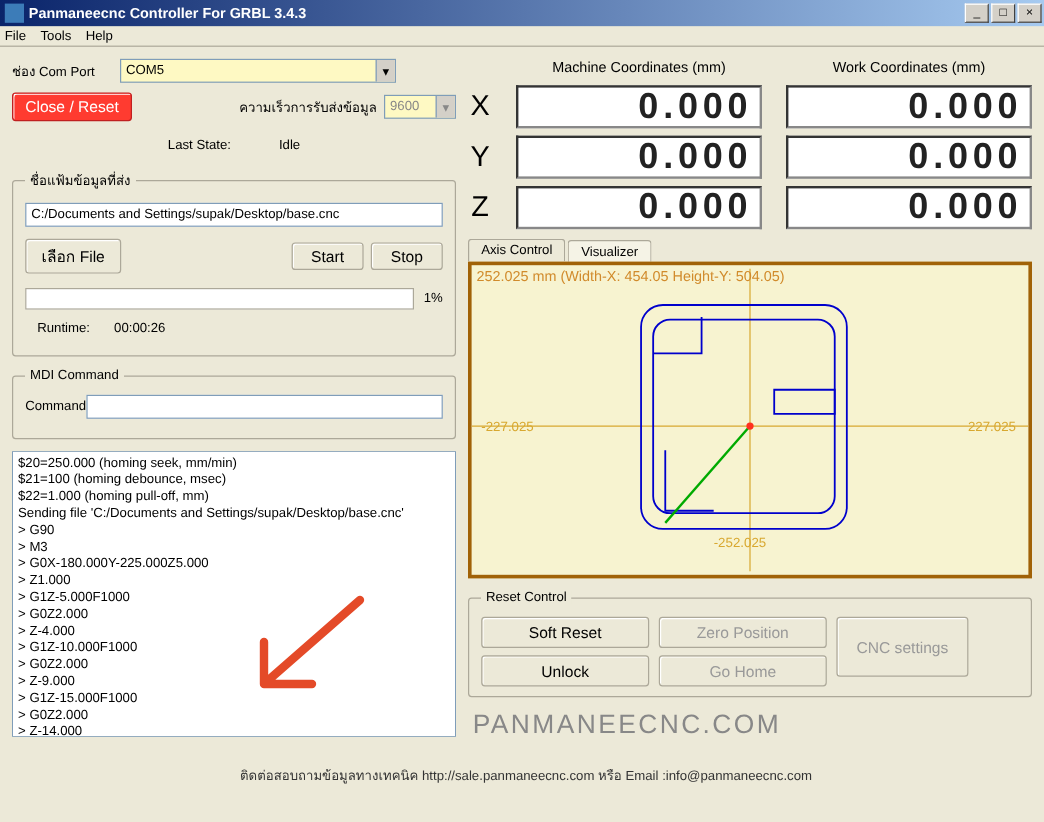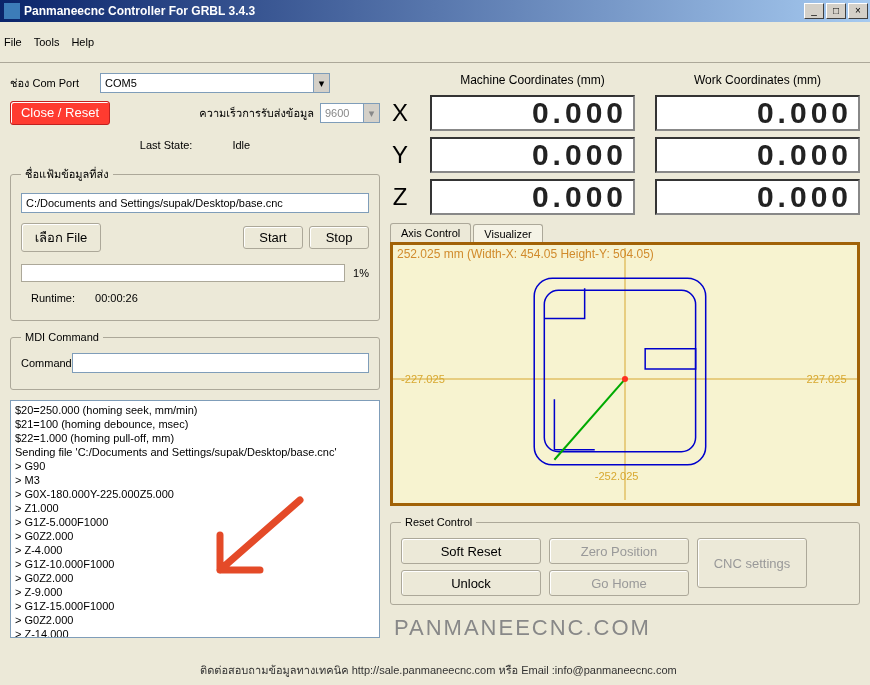--- a/index.html
+++ b/index.html
@@ -20,29 +20,29 @@
   padding-left: 4px;
 }
 .titlebar .icon { width: 16px; height: 16px; background: #3c7cb8; margin-right: 4px; }
 .titlebar .title { flex: 1; font-weight: bold; font-size: 12px; }
 .titlebar .sysbtn {
   width: 20px; height: 16px; background: #d4d0c8;
   border: 1px solid #fff; border-right-color:#404040; border-bottom-color:#404040;
   margin-right: 2px; text-align: center; line-height: 14px; color: #000;
   font-family: Arial; font-size: 10px;
 }
-.menubar { background:#ece9d8; border-bottom:1px solid #aca899; padding:14px 4px; display:flex; gap:12px; }
+.menubar { background:#ece9d8; border-bottom:1px solid #aca899; padding:2px 4px; display:flex; gap:12px; }
 .menubar span { cursor:default; }
 .body-wrap { display:flex; padding:10px; gap:10px; }
 .left-col { width:370px; }
 .right-col { flex:1; }
 .row { display:flex; align-items:center; margin-bottom:8px; }
 .lbl { display:inline-block; white-space: nowrap; }
 .combo {
-  flex:1; height:20px; background:#ffffff; border:1px solid #7f9db9;
+  flex:1; height:20px; background:#fef9c3; border:1px solid #7f9db9;
   display:flex; align-items:center; padding:0 4px; position:relative;
 }
 .combo .arrow {
   position:absolute; right:0; top:0; width:16px; height:100%;
   background:#d4d0c8; border-left:1px solid #7f9db9;
   display:flex; align-items:center; justify-content:center;
 }
 .btn {
   background:#ece9d8; border:1px solid #aca899; border-radius:3px;
   box-shadow: inset 1px 1px 0 #fff;

